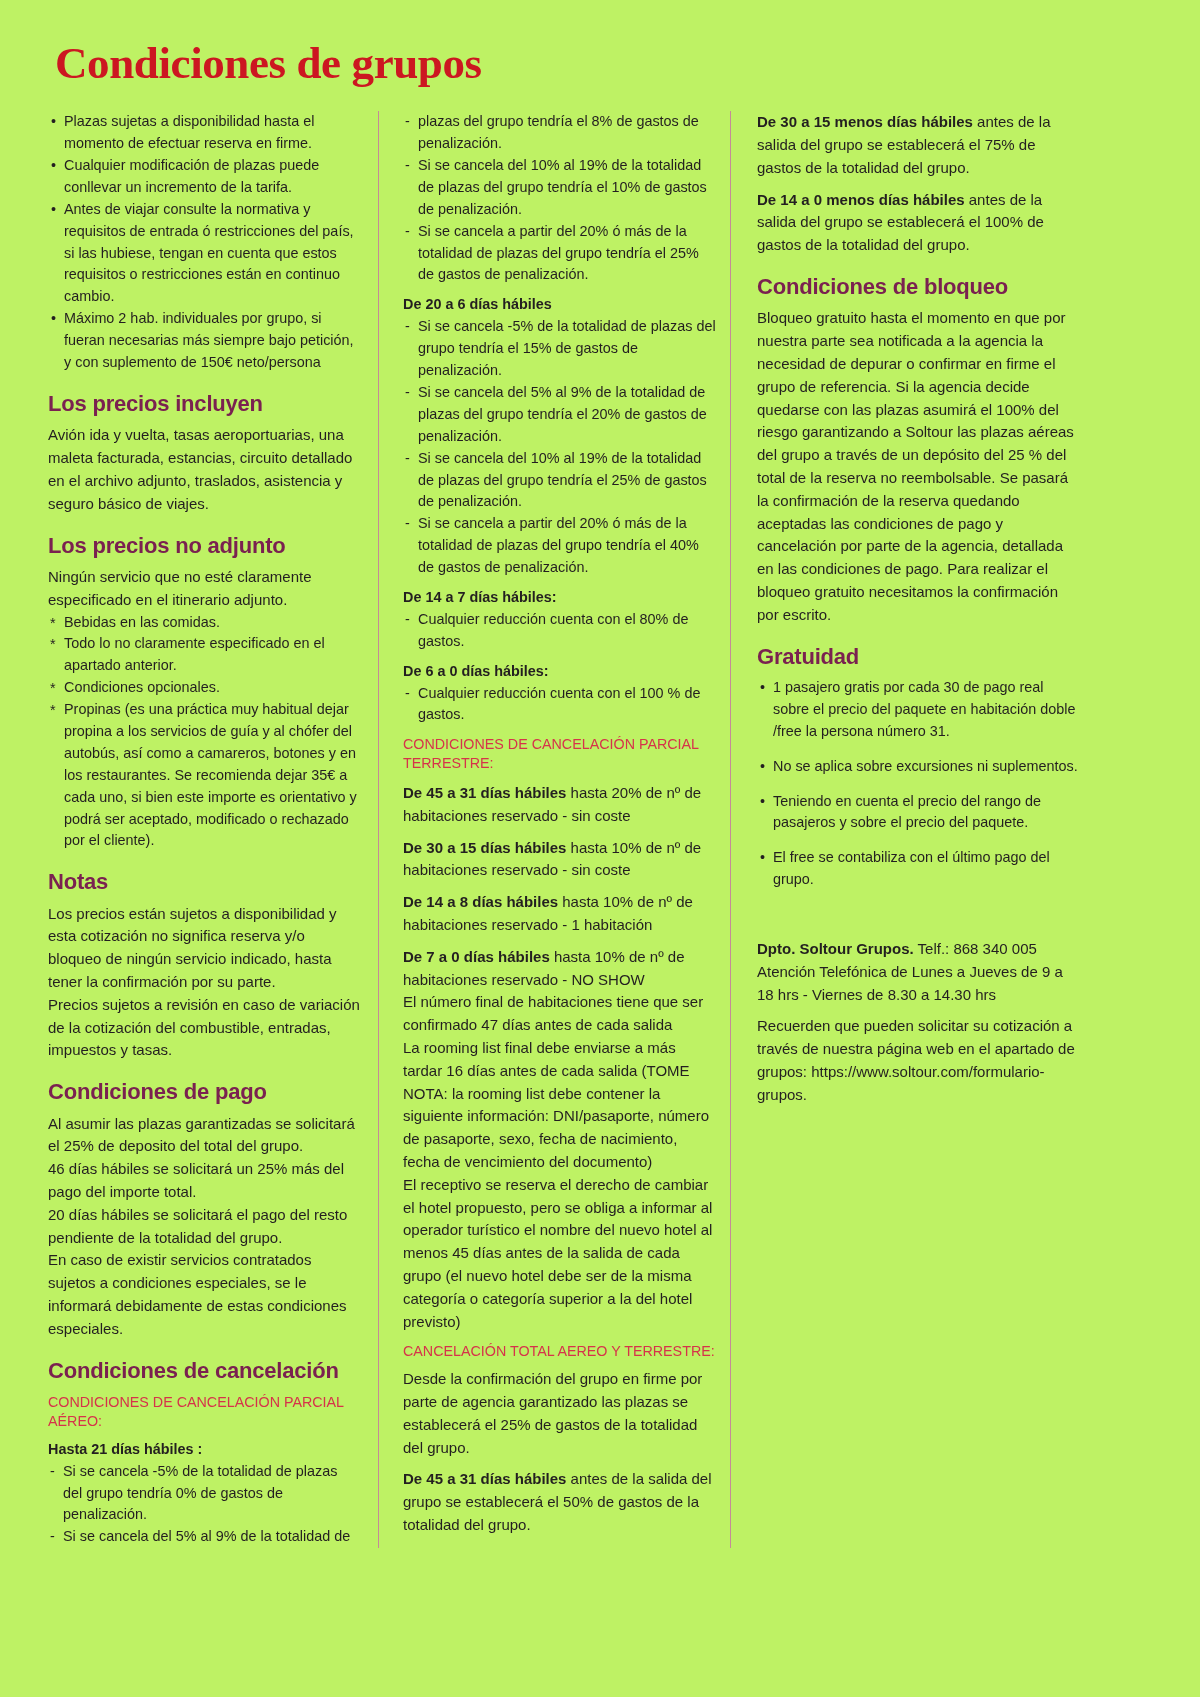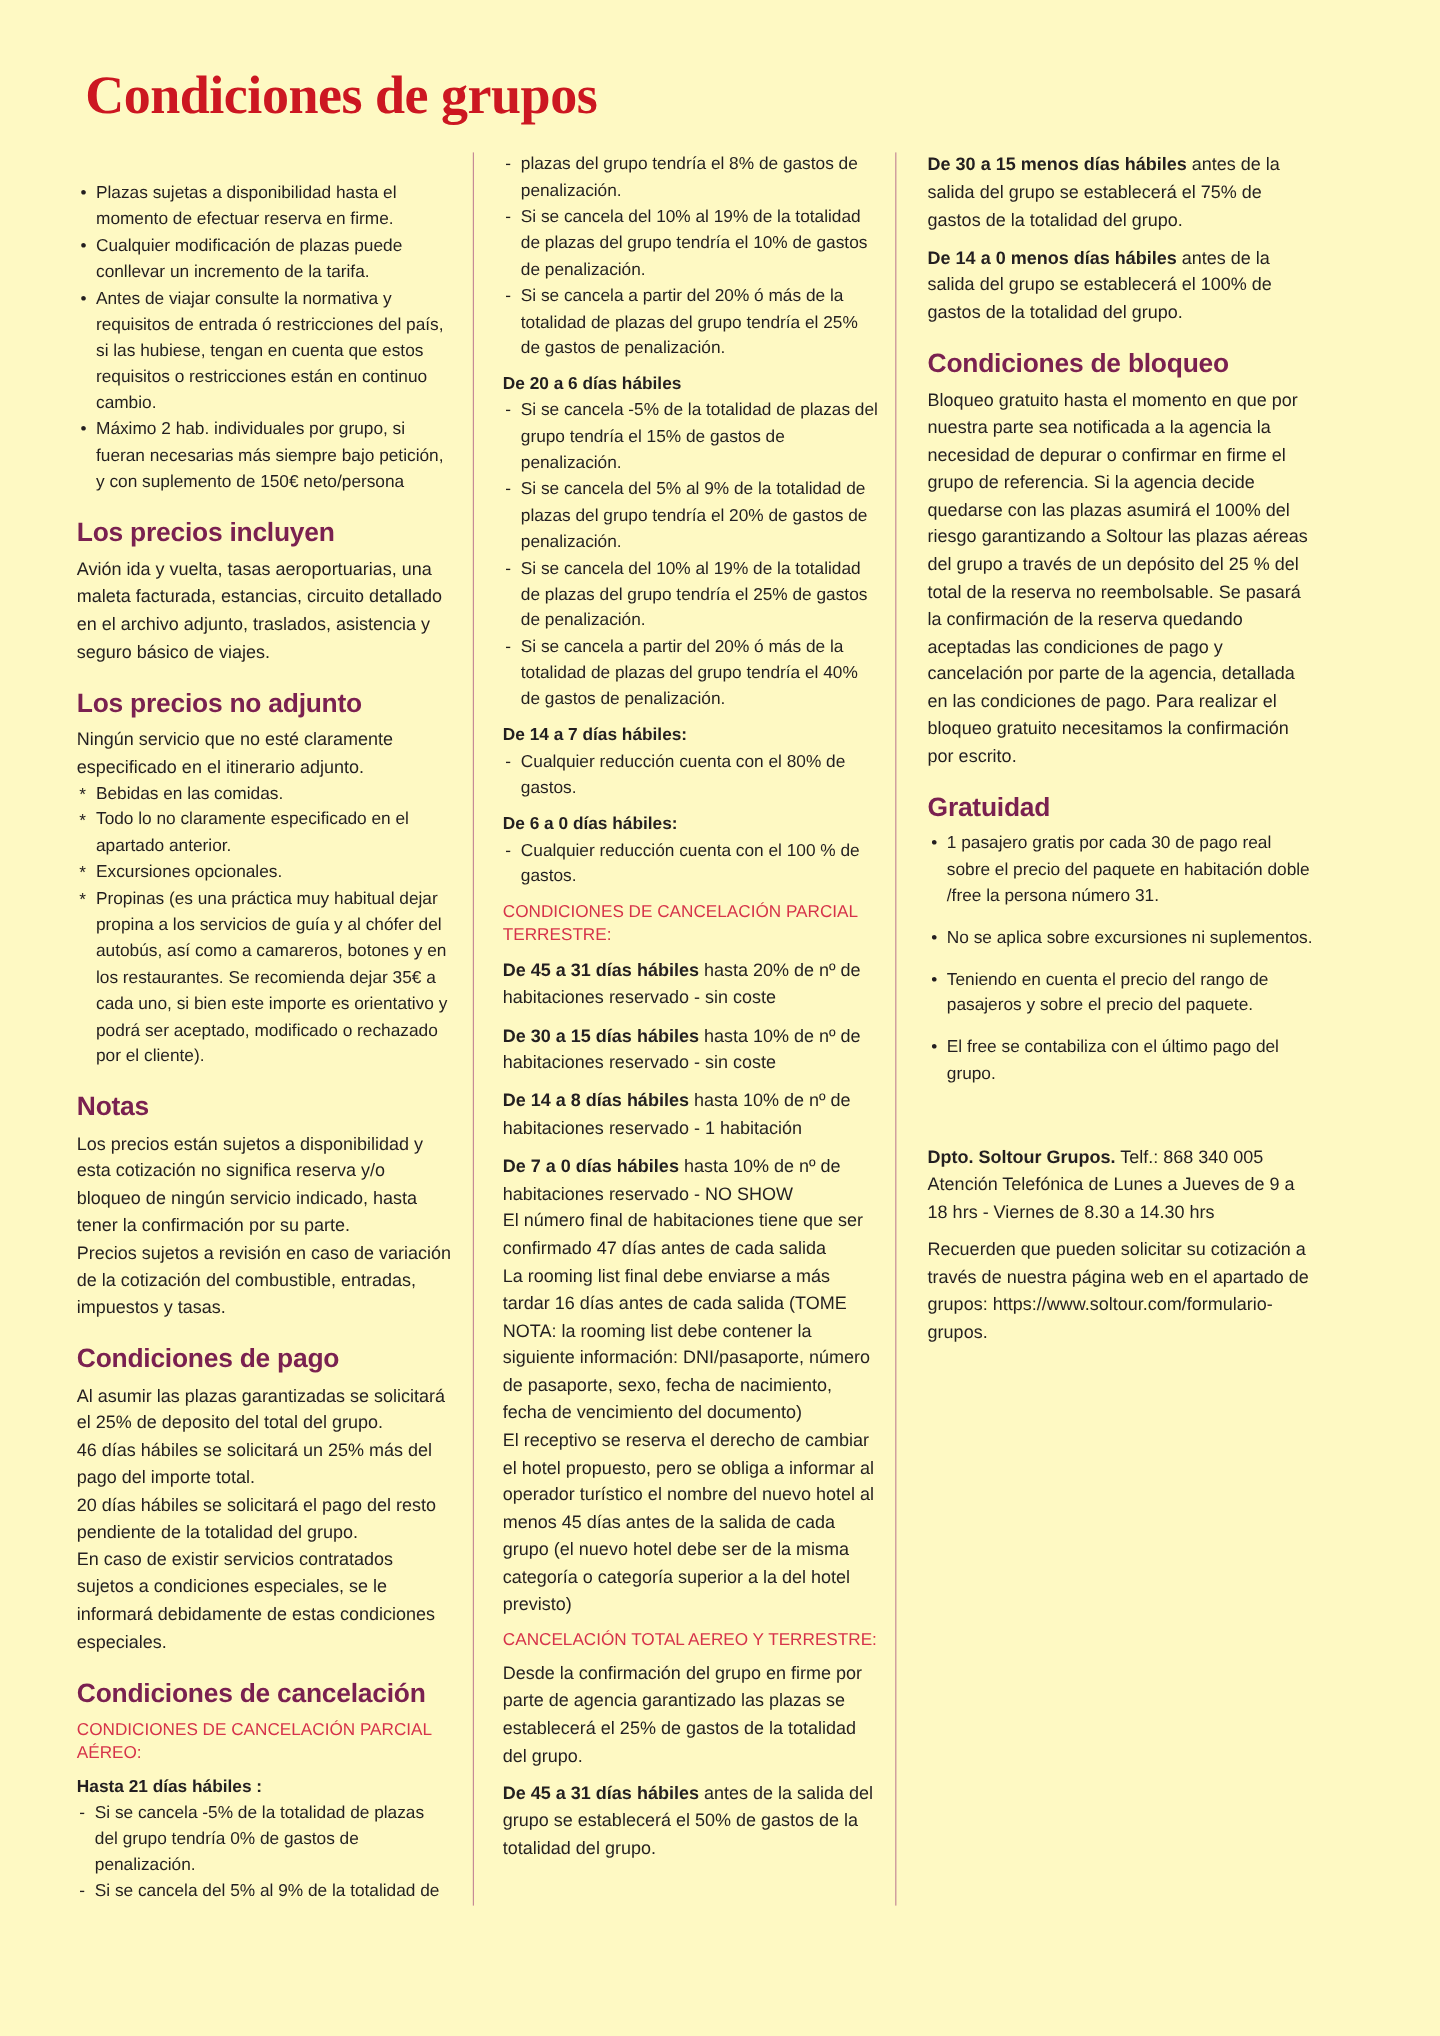--- a/index.html
+++ b/index.html
@@ -13,22 +13,22 @@
     height: 1697px;
     font-family: "Liberation Sans", sans-serif;
     color: #231f20;
     -webkit-font-smoothing: antialiased;
   }
   .page {
     position: relative;
     width: 1200px;
     height: 1697px;
     box-sizing: border-box;
-    padding: 16px;
-    background: #fef9c3;
+    padding: 0;
+    background: #bef264;
     overflow: hidden;
   }
   .page-title {
     font-family: "Liberation Serif", serif;
     color: #cc1721;
     font-size: 45px;
     font-weight: bold;
     letter-spacing: -0.4px;
     margin: 0;
     padding: 40px 0 0 55px;
@@ -37,21 +37,21 @@
   .columns {
     display: flex;
     padding: 24px 48px 0 48px;
     box-sizing: border-box;
     align-items: stretch;
   }
   .col {
     box-sizing: border-box;
     position: relative;
   }
-  .col-1 { width: 330px; padding-right: 18px; margin-top: 24px; }
+  .col-1 { width: 330px; padding-right: 18px; }
   .col-2 { width: 352px; padding-left: 24px; padding-right: 14px; border-left: 1.5px solid #c58b97; }
   .col-3 { width: 348px; padding-left: 26px; border-left: 1.5px solid #c58b97; }
 
   .h2 {
     color: #7a2150;
     font-size: 22px;
     font-weight: bold;
     line-height: 1.2;
     margin: 17px 0 7px 0;
     letter-spacing: -0.2px;
@@ -153,21 +153,21 @@
       </ul>
 
       <h2 class="h2">Los precios incluyen</h2>
       <p>Avión ida y vuelta, tasas aeroportuarias, una maleta facturada, estancias, circuito detallado en el archivo adjunto, traslados, asistencia y seguro básico de viajes.</p>
 
       <h2 class="h2">Los precios no adjunto</h2>
       <p>Ningún servicio que no esté claramente especificado en el itinerario adjunto.</p>
       <ul class="stars">
         <li>Bebidas en las comidas.</li>
         <li>Todo lo no claramente especificado en el apartado anterior.</li>
-        <li>Excursiones opcionales.</li>
+        <li>Condiciones opcionales.</li>
         <li>Propinas (es una práctica muy habitual dejar propina a los servicios de guía y al chófer del autobús, así como a camareros, botones y en los restaurantes. Se recomienda dejar 35€ a cada uno, si bien este importe es orientativo y podrá ser aceptado, modificado o rechazado por el cliente).</li>
       </ul>
 
       <h2 class="h2">Notas</h2>
       <p>Los precios están sujetos a disponibilidad y esta cotización no significa reserva y/o bloqueo de ningún servicio indicado, hasta tener la confirmación por su parte.</p>
       <p>Precios sujetos a revisión en caso de variación de la cotización del combustible, entradas, impuestos y tasas.</p>
 
       <h2 class="h2">Condiciones de pago</h2>
       <p>Al asumir las plazas garantizadas se solicitará el 25% de deposito del total del grupo.</p>
       <p>46 días hábiles se solicitará un 25% más del pago del importe total.</p>

